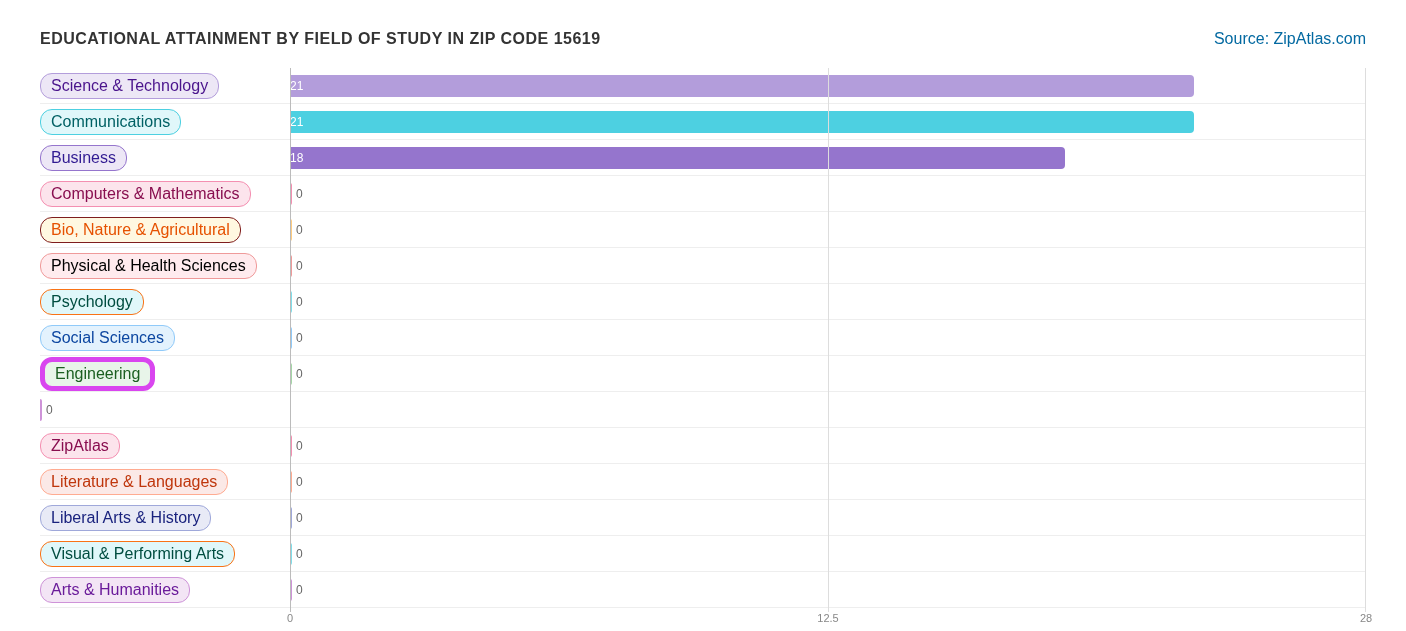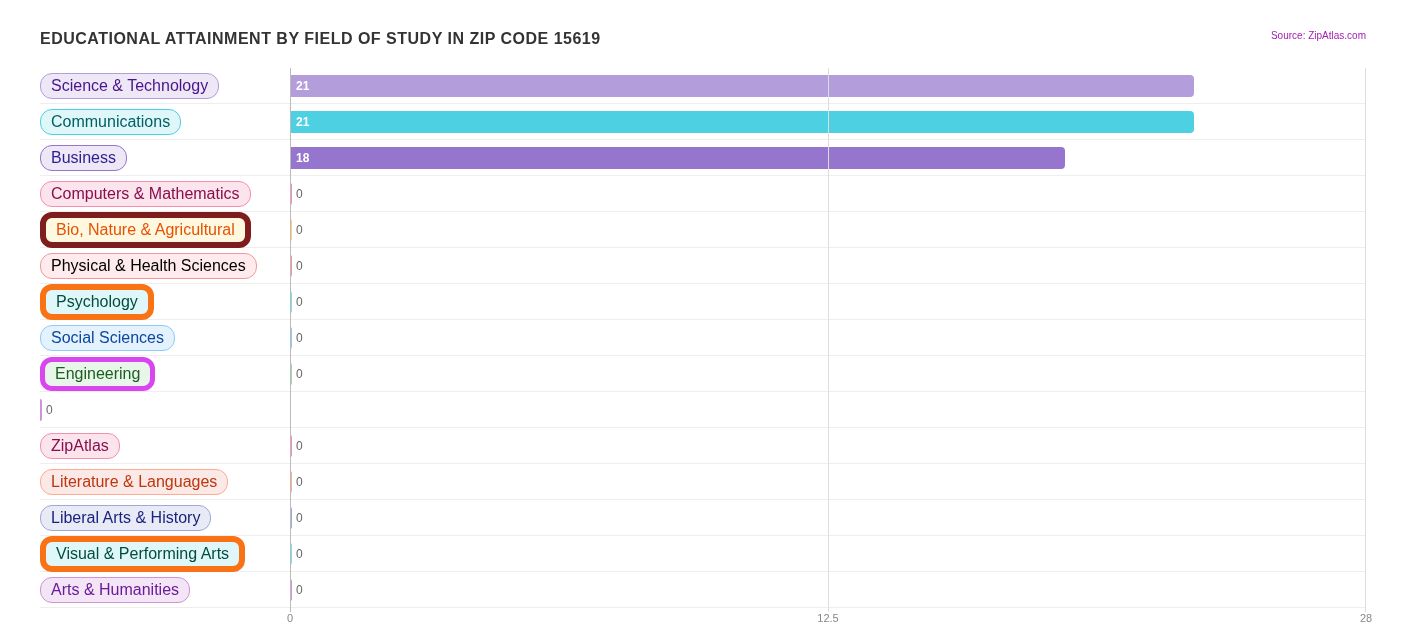--- a/index.html
+++ b/index.html
@@ -21,22 +21,22 @@
       margin-bottom: 20px;
     }
     .chart-title {
       font-size: 16px;
       font-weight: bold;
       color: #333;
       text-transform: uppercase;
       letter-spacing: 0.5px;
     }
     .chart-source {
-      font-size: 10px;
-      color: #a21caf;
+      font-size: 16px;
+      color: #0369a1;
     }
     .bar-row {
       display: flex;
       align-items: center;
       height: 36px;
       border-bottom: 1px solid #eee;
       position: relative;
     }
     .bar-label {
       width: 250px;
@@ -69,24 +69,24 @@
       display: flex;
       align-items: center;
       min-width: 2px;
     }
     .bar-value {
       margin-left: 6px;
       font-size: 12px;
       color: #555;
     }
     .bar-value-inside {
-      margin-left: 6px;
+      margin-left: 0;
       font-size: 12px;
       color: #fff;
-      font-weight: bold;
+      font-weight: normal;
     }
     .x-tick {
       position: absolute;
       font-size: 11px;
       color: #888;
       transform: translateX(-50%);
     }
     
     .color-purple { background-color: #b39ddb; }
     .color-teal { background-color: #4dd0e1; }
@@ -99,23 +99,23 @@
     .color-mint { background-color: #a5d6a7; }
     .color-lavender { background-color: #ce93d8; }
     .color-peach { background-color: #ffab91; }
     .color-periwinkle { background-color: #9fa8da; }
     .color-mauve { background-color: #ce93d8; }
 
     .pill-purple { background-color: #ede7f6; color: #4a148c; border: 1px solid #b39ddb; }
     .pill-teal { background-color: #e0f7fa; color: #006064; border: 1px solid #4dd0e1; }
     .pill-blue-purple { background-color: #ede7f6; color: #311b92; border: 1px solid #9575cd; }
     .pill-pink { background-color: #fce4ec; color: #880e4f; border: 1px solid #f48fb1; }
-    .pill-orange { background-color: #fff8e1; color: #e65100; border: 6px solid #7f1d1d; }
+    .pill-orange { background-color: #fff8e1; color: #e65100; border: 1px solid #7f1d1d; }
     .pill-salmon { background-color: #ffebee; color: #000000; border: 1px solid #ef9a9a; }
-    .pill-light-teal { background-color: #e0f7fa; color: #004d40; border: 6px solid #f97316; }
+    .pill-light-teal { background-color: #e0f7fa; color: #004d40; border: 1px solid #f97316; }
     .pill-light-blue { background-color: #e3f2fd; color: #0d47a1; border: 1px solid #90caf9; }
     .pill-mint { background-color: #e8f5e9; color: #1b5e20; border: 5px solid #d946ef; }
     .pill-lavender { background-color: #f3e5f5; color: #4a148c; border: 1px solid #ce93d8; }
     .pill-peach { background-color: #fbe9e7; color: #bf360c; border: 1px solid #ffab91; }
     .pill-periwinkle { background-color: #e8eaf6; color: #1a237e; border: 1px solid #9fa8da; }
     .pill-mauve { background-color: #f3e5f5; color: #6a1b9a; border: 1px solid #ce93d8; }
   </style>
 </head>
 <body>
 

